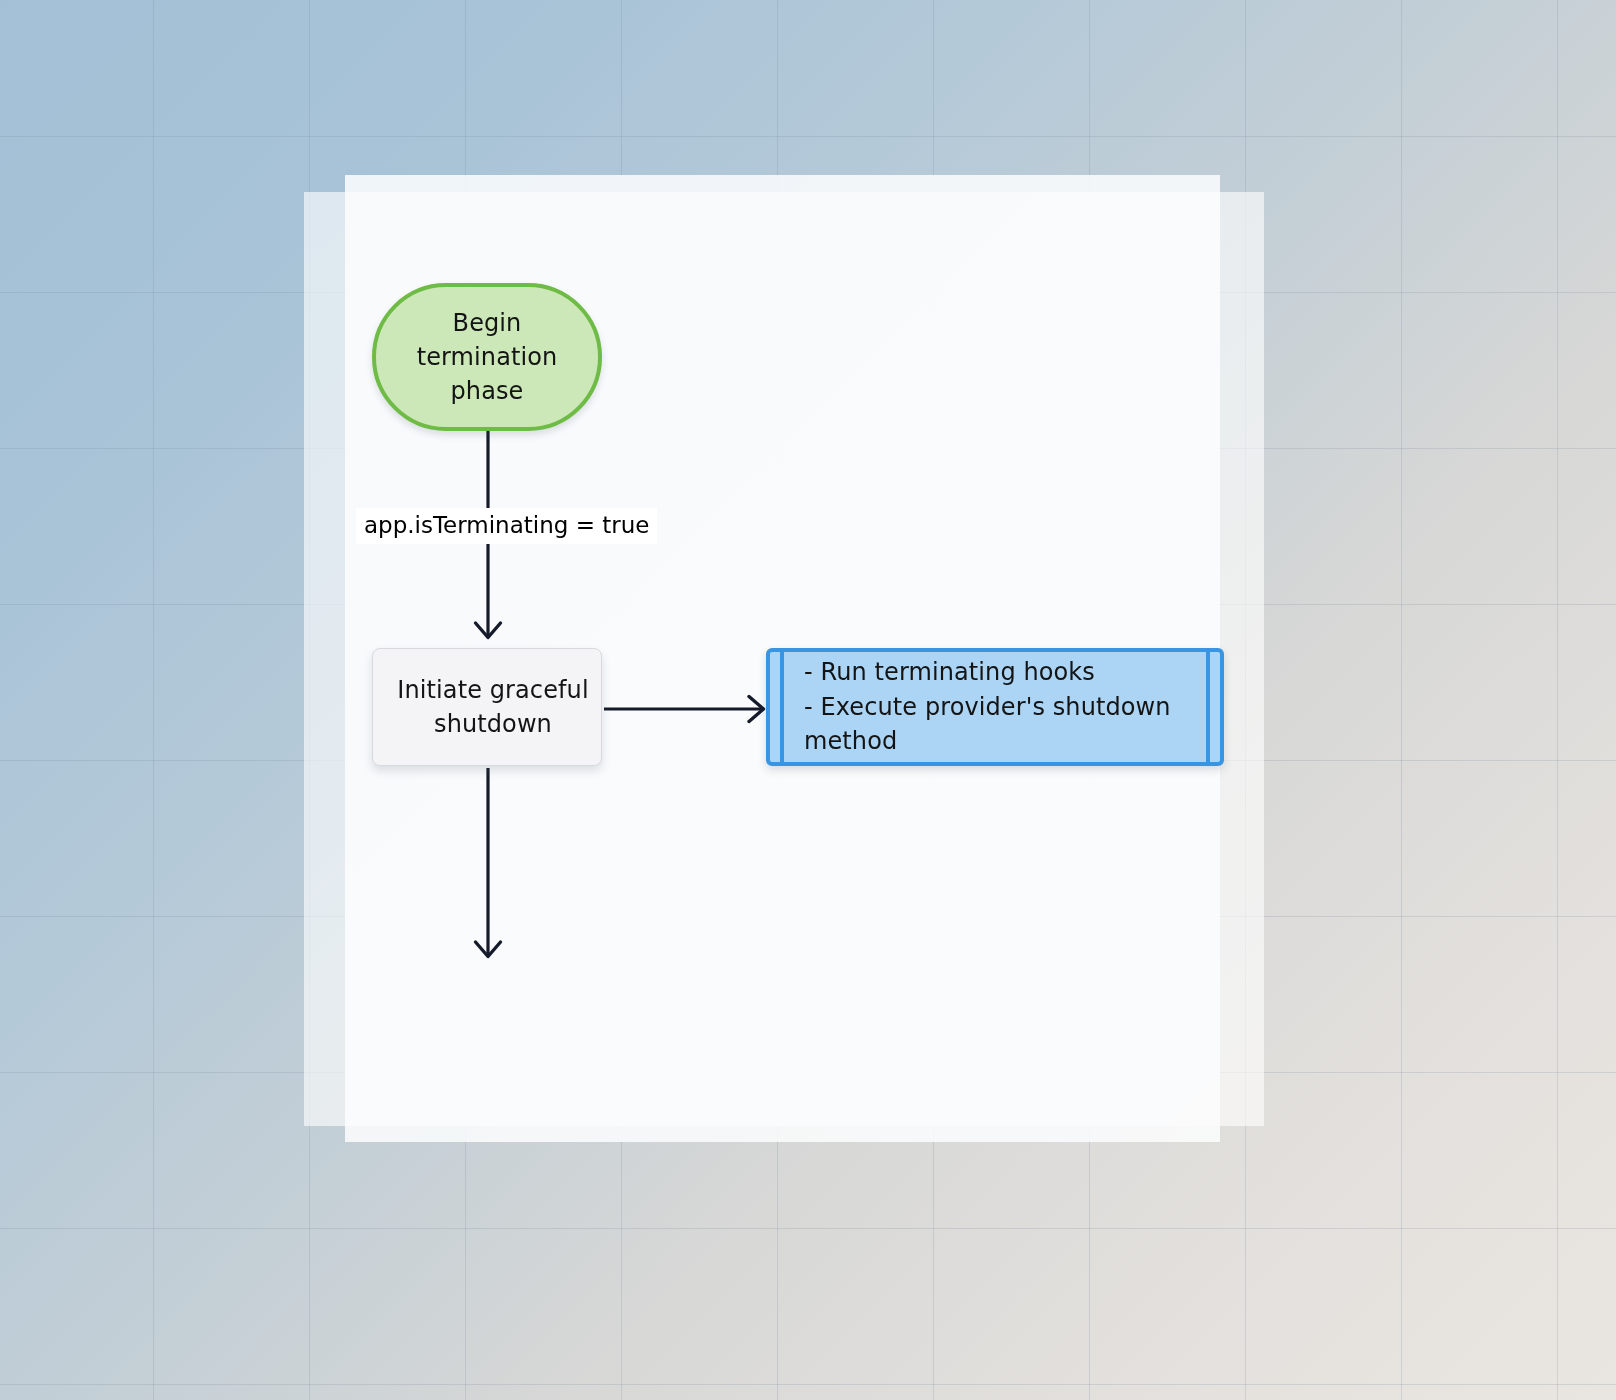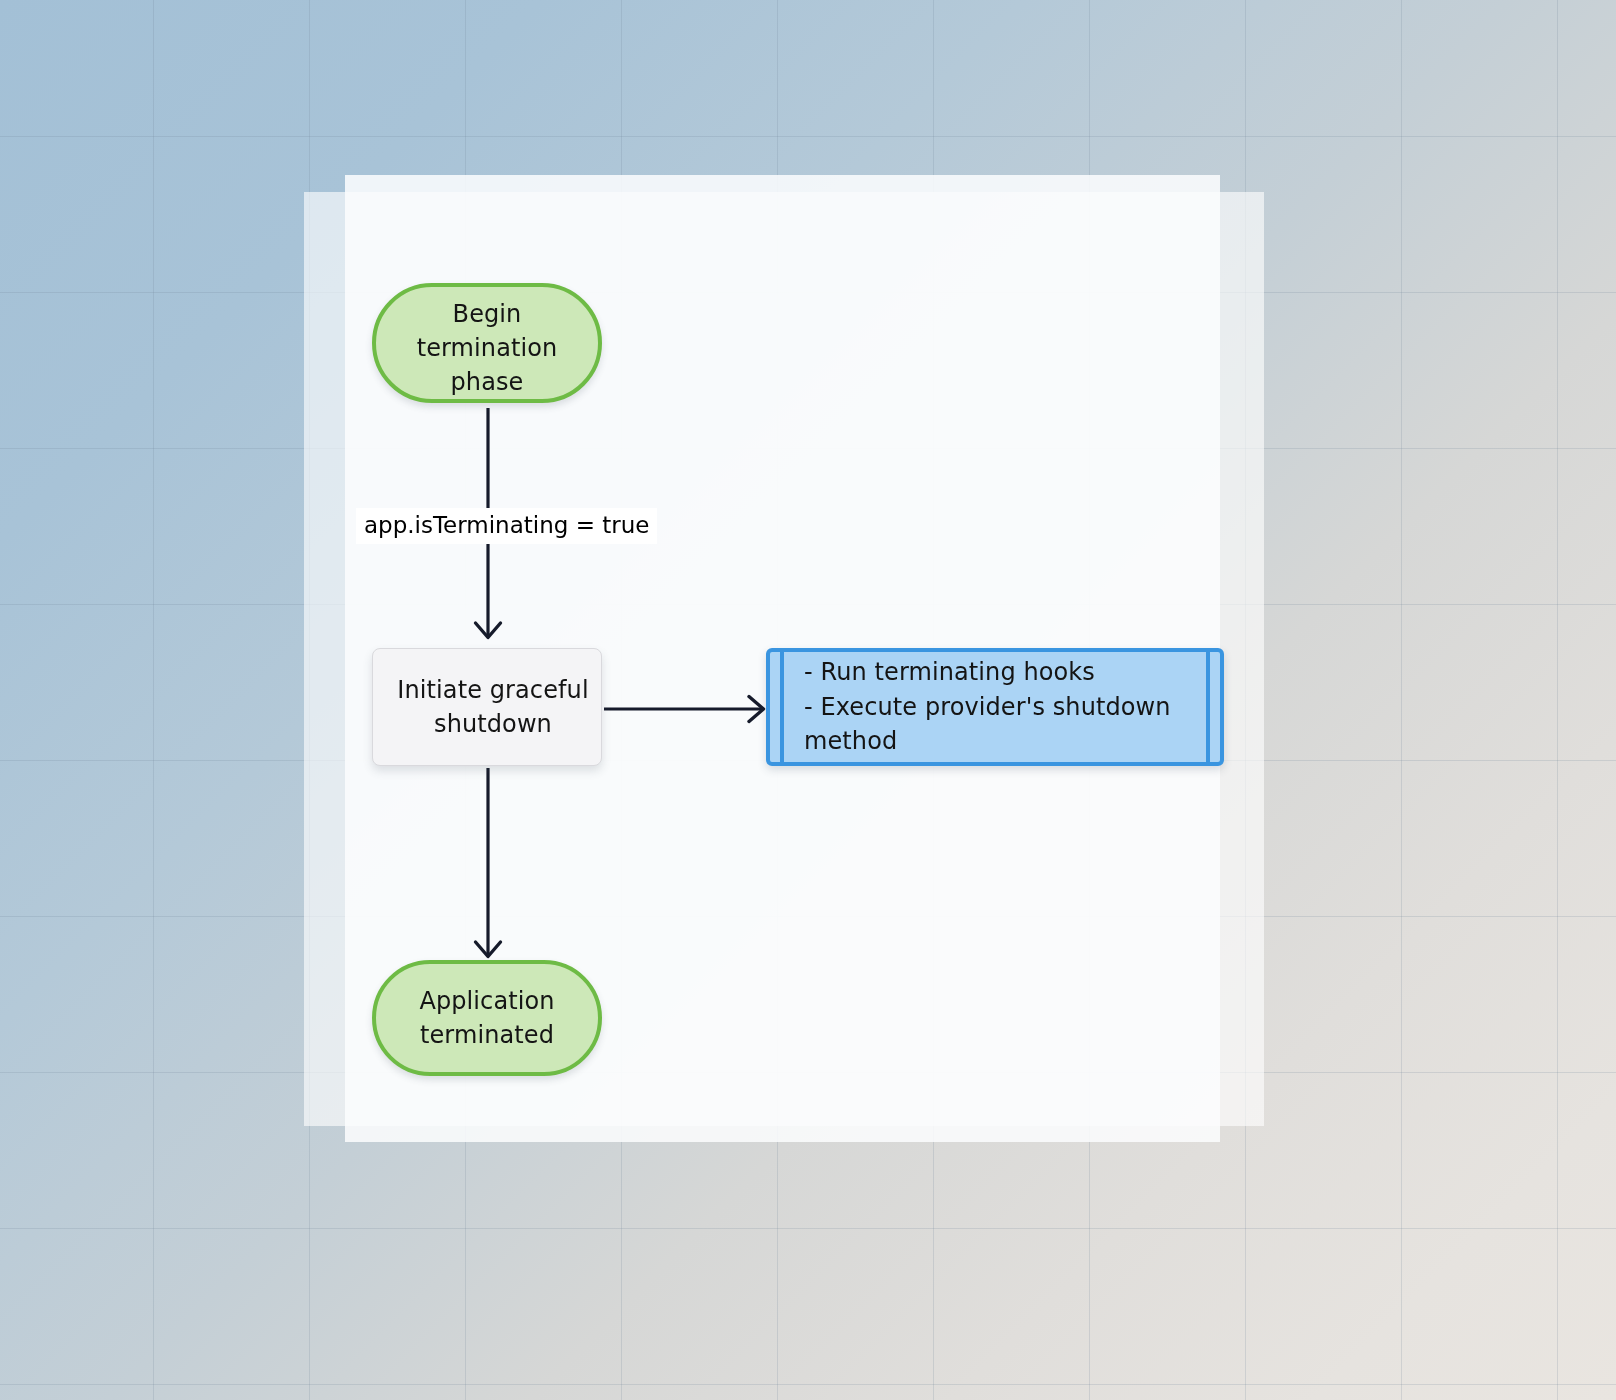--- a/index.html
+++ b/index.html
@@ -166,21 +166,21 @@
         <line x1="604" y1="709" x2="762" y2="709" stroke="#161b2b" stroke-width="3.2"></line>
         <polyline points="749,696.5 763.5,709 749,721.5" fill="none" stroke="#161b2b" stroke-width="3.4" stroke-linecap="round" stroke-linejoin="round"></polyline>
       </g>
 
       <g>
         <line x1="488" y1="768" x2="488" y2="955" stroke="#161b2b" stroke-width="3.2"></line>
         <polyline points="475.5,942 488,956.5 500.5,942" fill="none" stroke="#161b2b" stroke-width="3.4" stroke-linecap="round" stroke-linejoin="round"></polyline>
       </g>
     </svg>
 
-    <div class="node node-terminal" style="left:372px; top:283px; width:230px; height:120px;align-items:flex-end;">
+    <div class="node node-terminal" style="left:372px; top:283px; width:230px; height:148px;">
       <span>Begin
 termination
 phase</span>
     </div>
 
     <div class="edge-label" style="left:356px; top:508px;">
       <span>app.isTerminating = true</span>
     </div>
 
     <div class="node node-process" style="left:372px; top:648px; width:230px; height:118px;padding-left:12px;">
@@ -188,19 +188,15 @@
 shutdown</span>
     </div>
 
     <div class="node node-note" style="left:766px; top:648px; width:458px; height:118px;">
       <span class="bar left"></span>
       <span class="bar right"></span>
       <span class="note-text">- Run terminating hooks
 - Execute provider's shutdown method</span>
     </div>
 
-    <div class="node node-terminal" style="left:372px; top:960px; width:230px; height:116px;">
-      <span>Application
-terminated</span>
-    </div>
 
   </div>
 </div>
 
 </body></html>

